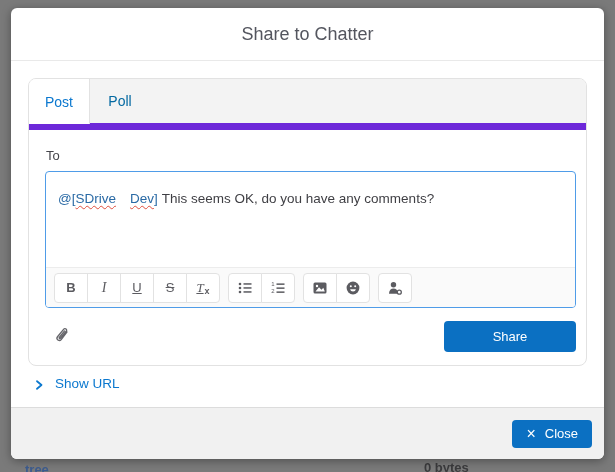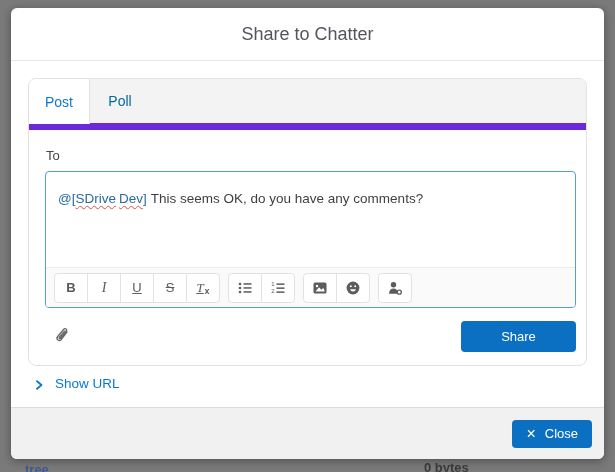--- a/index.html
+++ b/index.html
@@ -28,21 +28,21 @@
 
   .panel{padding:18px 10px 13px 16px;}
   .to-label{font-size:13px;color:#45454b;margin-bottom:8px;margin-left:1px;}
 
   
   .editor{border:1.5px solid #4f9ce8;border-radius:4px;overflow:hidden;background:#fff;}
   .editor-text{height:95px;padding:18px 12px 0 12px;box-sizing:border-box;font-size:13.5px;line-height:17px;cursor:text;}
   .mention{color:#2a6aa5;}
   .misspell{text-decoration:underline;text-decoration-style:wavy;text-decoration-color:#e04f3f;
             text-decoration-thickness:1px;text-underline-offset:2px;}
-  .word-gap{margin-left:3px;}
+  .word-gap{margin-left:14px;}
   .message{color:#3f3f44;margin-left:4px;}
 
   
   .toolbar{background:#fafafa;border-top:1px solid #ececec;height:40px;box-sizing:border-box;
            display:flex;align-items:center;padding:0 0 0 8px;}
   .tb-group{display:flex;margin-right:8px;}
   .tb-btn{width:34px;height:30px;background:#fff;border:1px solid #e2e2e2;display:flex;
           align-items:center;justify-content:center;color:#5b5b60;padding:0;cursor:pointer;
           font-family:"Liberation Sans",sans-serif;}
   .tb-group .tb-btn + .tb-btn{margin-left:-1px;}
@@ -53,21 +53,21 @@
   .g-italic{font-style:italic;font-family:"Liberation Serif",serif;font-size:14px;}
   .g-underline{font-size:13px;text-decoration:underline;}
   .g-strike{font-size:13px;text-decoration:line-through;}
   .g-tx{display:flex;align-items:flex-end;}
   .tx-t{font-family:"Liberation Serif",serif;font-style:italic;font-size:13px;text-decoration:underline;}
   .tx-x{font-size:9px;font-weight:700;margin-left:1px;}
 
   
   .actions{margin-top:13px;display:flex;justify-content:space-between;align-items:center;height:31px;}
   .attach{border:none;background:none;padding:0;margin-left:9px;color:#66666b;cursor:pointer;height:20px;}
-  .share{border:none;width:115px;height:31px;border-radius:4px;background:#0b70c2;color:#fff;
+  .share{border:none;width:132px;height:31px;border-radius:4px;background:#0b70c2;color:#fff;
          font-size:13px;cursor:pointer;font-family:"Liberation Sans",sans-serif;margin-left:26px;}
 
   
   .show-url{display:flex;align-items:flex-end;gap:10px;margin:10px 0 0 5px;color:#0b78cf;
             font-size:13.5px;cursor:pointer;width:110px;}
 
   
   .modal-footer{position:absolute;left:0;right:0;bottom:0;height:52px;background:#f1f1f1;
                 border-top:1px solid #dcdcdc;border-radius:0 0 6px 6px;display:flex;
                 align-items:center;justify-content:flex-end;padding-right:12px;box-sizing:border-box;}

